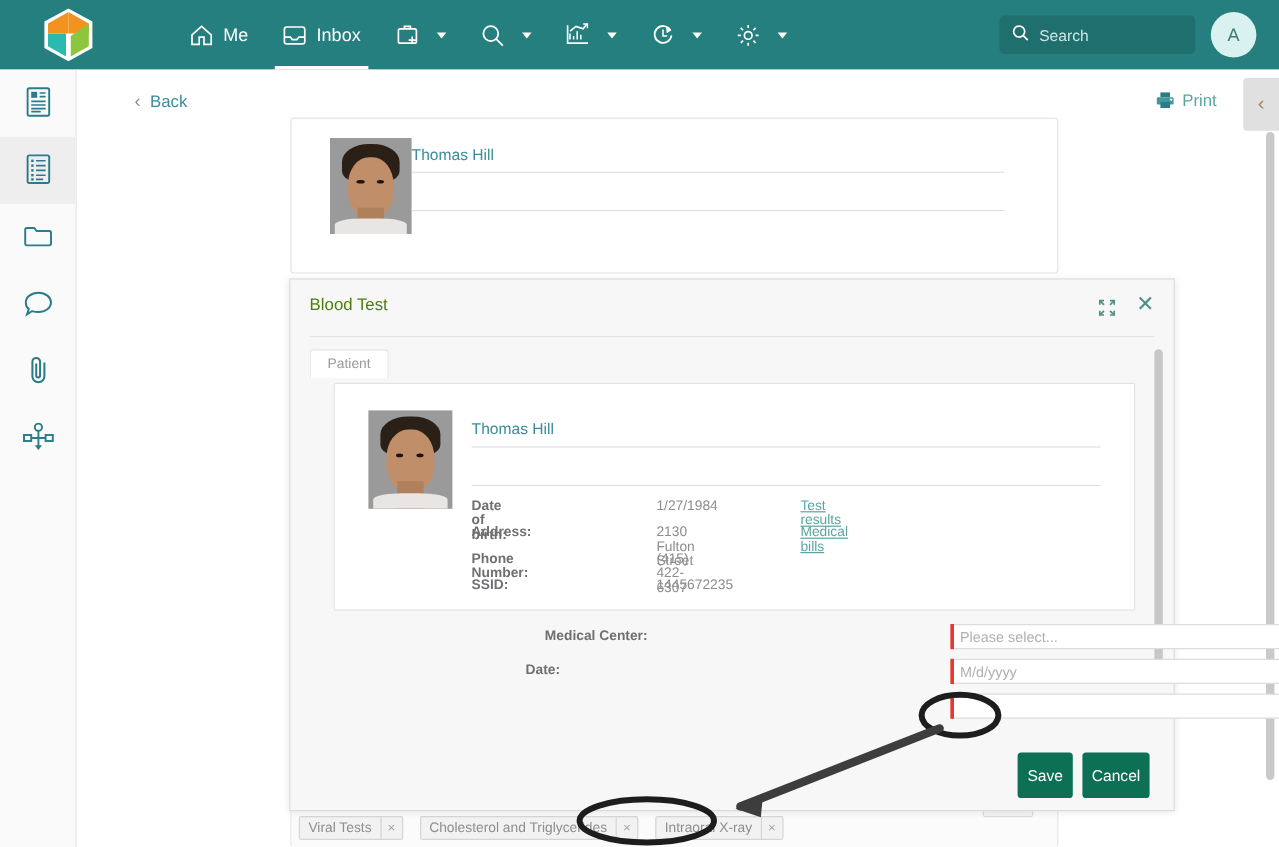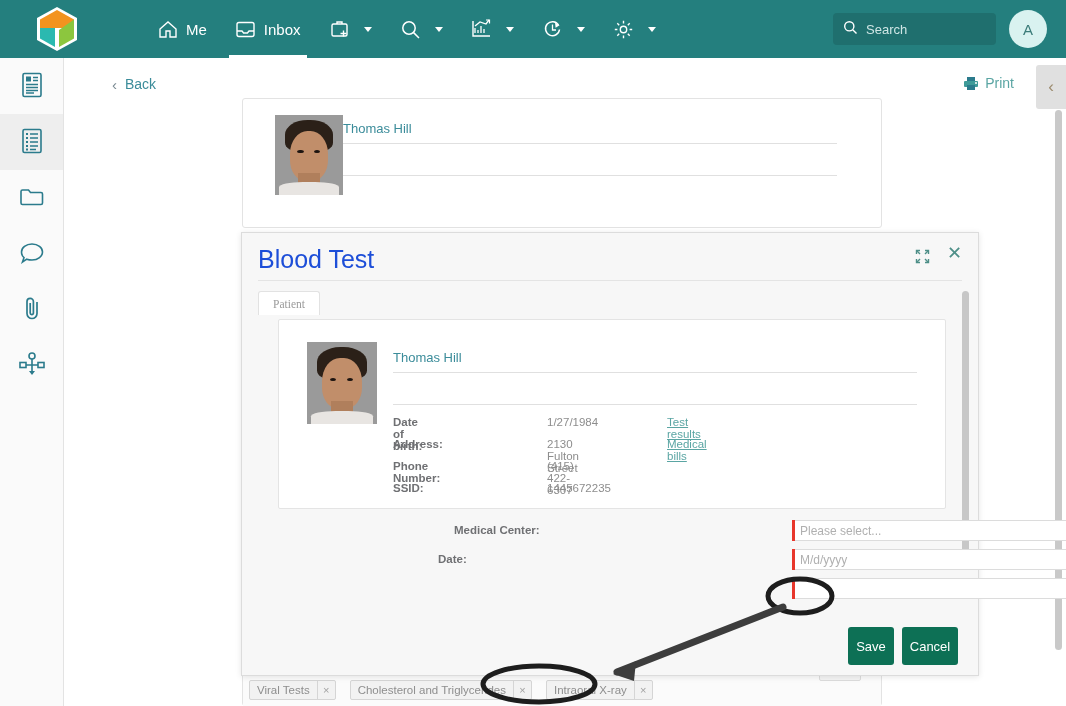--- a/index.html
+++ b/index.html
@@ -162,36 +162,36 @@
   }
 
   
   #modal {
     position:absolute; left:177px; top:174px; width:738px; height:444px;
     background:#f7f7f7; border:1px solid #dcdcdc;
     box-shadow:0 1px 6px rgba(0,0,0,.10);
   }
   #modal-head { position:relative; height:48px; }
   #modal-title {
-    position:absolute; left:16px; top:12px; font-size:25px; color:#1d4ed8; font-weight:400;
+    position:absolute; left:16px; top:12px; font-size:14px; color:#4d7c0f; font-weight:400;
   }
   #modal-expand { position:absolute; right:48px; top:16px; cursor:pointer; }
   #modal-close {
     position:absolute; right:16px; top:11px; color:#4e8f88; font-size:18px; cursor:pointer;
     line-height:1;
   }
   #modal-rule { position:absolute; left:16px; right:16px; top:47px; height:1px; background:#e4e4e4; }
 
   #modal-body { position:absolute; left:0; top:48px; width:736px; height:394px; }
 
   #tabstrip { position:absolute; left:16px; top:10px; height:24px; }
   .tab {
     display:inline-flex; align-items:center; height:24px; padding:0 14px;
     background:#ffffff; border:1px solid #e2e2e2; border-bottom:none;
-    border-radius:3px 3px 0 0; color:#9a9a9a; font-size:11.5px; cursor:pointer;font-family:Liberation Serif, serif;
+    border-radius:3px 3px 0 0; color:#9a9a9a; font-size:11.5px; cursor:pointer;
   }
 
   #patient-card {
     position:absolute; left:36px; top:38px; width:668px; height:190px;
     background:#ffffff; border:1px solid #e4e4e4; border-radius:2px;
   }
   #pc-photo { position:absolute; left:28px; top:22px; width:70px; height:82px; }
   #pc-name { position:absolute; left:114px; top:30px; color:#3b8c9a; font-size:13px; }
   #pc-rule1 { position:absolute; left:114px; top:52px; width:524px; height:1px; background:#e0e0e0; }
   #pc-rule2 { position:absolute; left:114px; top:84px; width:524px; height:1px; background:#e0e0e0; }

